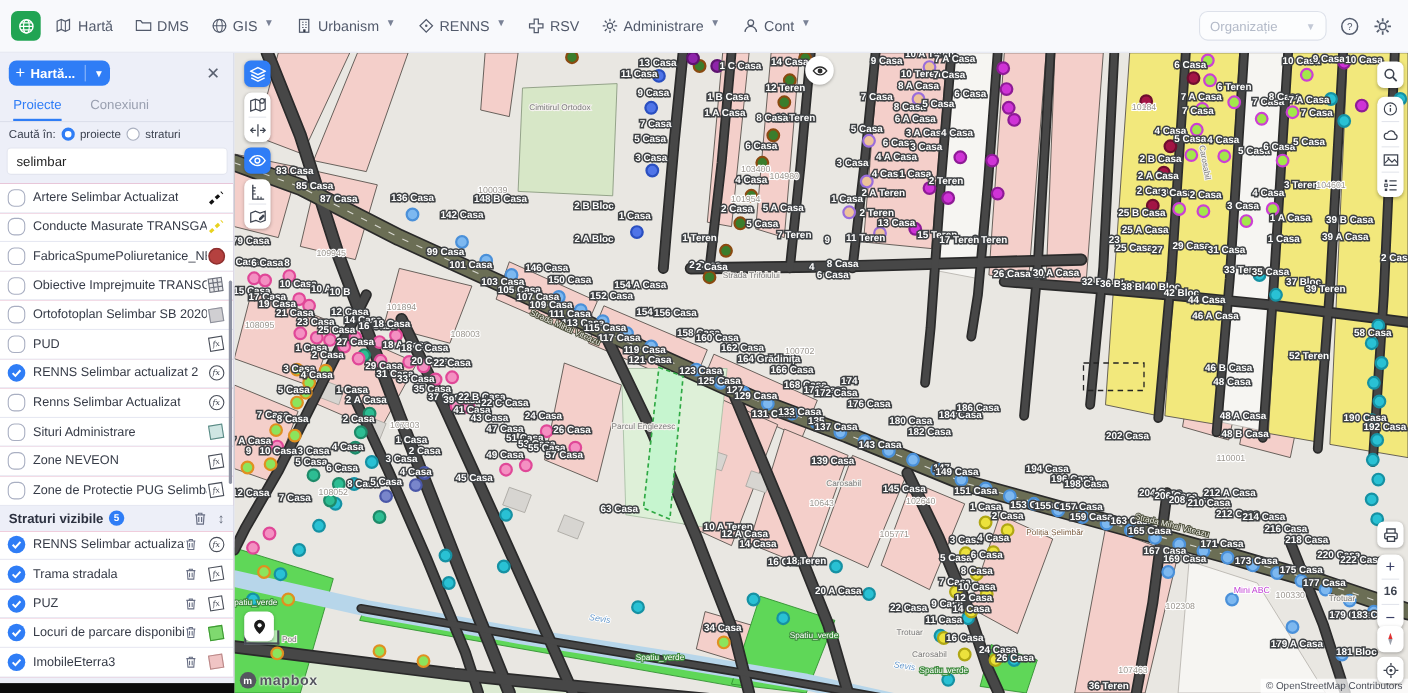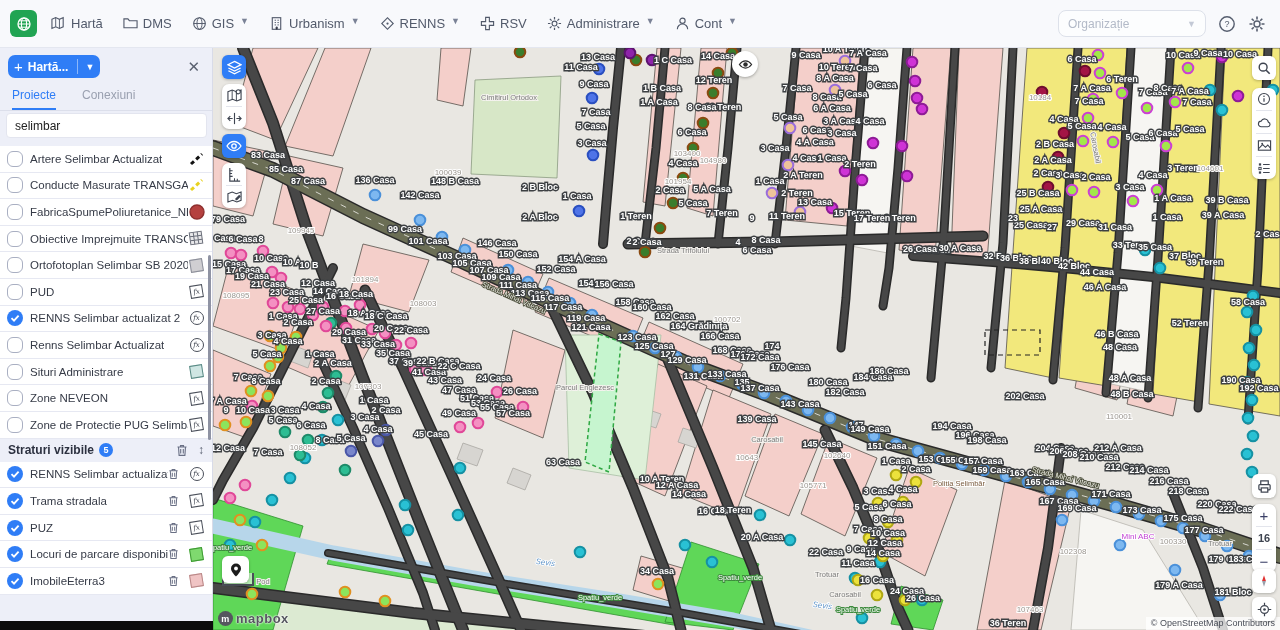--- a/index.html
+++ b/index.html
@@ -8,21 +8,21 @@
   
   .nav { position:absolute; left:0; top:0; width:1280px; height:48px; background:#f8f9fc;
     border-bottom:1px solid #e4e7f0; display:flex; align-items:center; z-index:30; }
   .logo { width:27px; height:27px; border-radius:6px; background:#21a453; margin:0 14px 0 10px;
     display:flex; align-items:center; justify-content:center; }
   .nav-items { display:flex; align-items:center; gap:20px; }
   .nav-item { display:flex; gap:5px; color:#525a6b; font-size:13px; cursor:pointer; }
   .nav-item svg { display:block; }
   .chev { font-size:9px; color:#7a8296; margin-left:1px; }
   .nav-right { margin-left:auto; display:flex; align-items:center; gap:12px; margin-right:14px; }
-  .org-select { width:148px; height:27px; border:1px solid #dde1ea; border-radius:8px; background:#fcfdfe;
+  .org-select { width:116px; height:27px; border:1px solid #dde1ea; border-radius:8px; background:#fcfdfe;
     color:#b3bac8; font-size:12px; display:flex; align-items:center; padding:0 9px; }
   .org-select .chev { margin-left:auto; color:#c3c9d6; }
   .round-ic { color:#555d6e; display:flex; align-items:center; }
   
   .sidebar { position:absolute; left:0; top:48px; width:213px; height:573px; background:#edeff8;
     z-index:20; overflow:hidden; border-right:1px solid #d8dbe8; }
   .sb-black { position:absolute; left:0; bottom:0; width:213px; height:9px; background:#0c0c0c; z-index:21; }
   .add-row { display:flex; align-items:center; padding:7px 8px 6px 8px; }
   .add-btn { background:#2f7df6; color:#fff; border:none; border-radius:7px; height:23px;
     display:flex; align-items:center; font-size:12px; font-weight:bold; padding:0 6px; cursor:pointer; }
@@ -191,20 +191,27 @@
       <span class="split"></span>
       <span style="font-size:9px">▼</span>
     </button>
     <span class="close-x">✕</span>
   </div>
   <div class="tabs" id="tabs">
       <div class="tab active">Proiecte</div>
       <div class="tab">Conexiuni</div>
     </div>
   <div class="tabs-rule"></div>
+  <div class="scope-row" id="scope-row">
+    <span>Caută în:</span>
+  <span class="radio on"></span>
+      <span>proiecte</span>
+      <span class="radio"></span>
+      <span>straturi</span>
+    </div>
   <input class="search-input" type="text" value="selimbar" style="">
   <div class="rows" id="project-rows">
       <div class="row">
         <span class="cbx"></span>
         <span class="lbl">Artere Selimbar Actualizat</span>
         <span class="spacer"></span>
         <span class="leg">
           <svg width="16" height="16">
             <path d="M2 13L13 3" stroke="#111" stroke-width="3" stroke-dasharray="4 3"></path>
           </svg>

